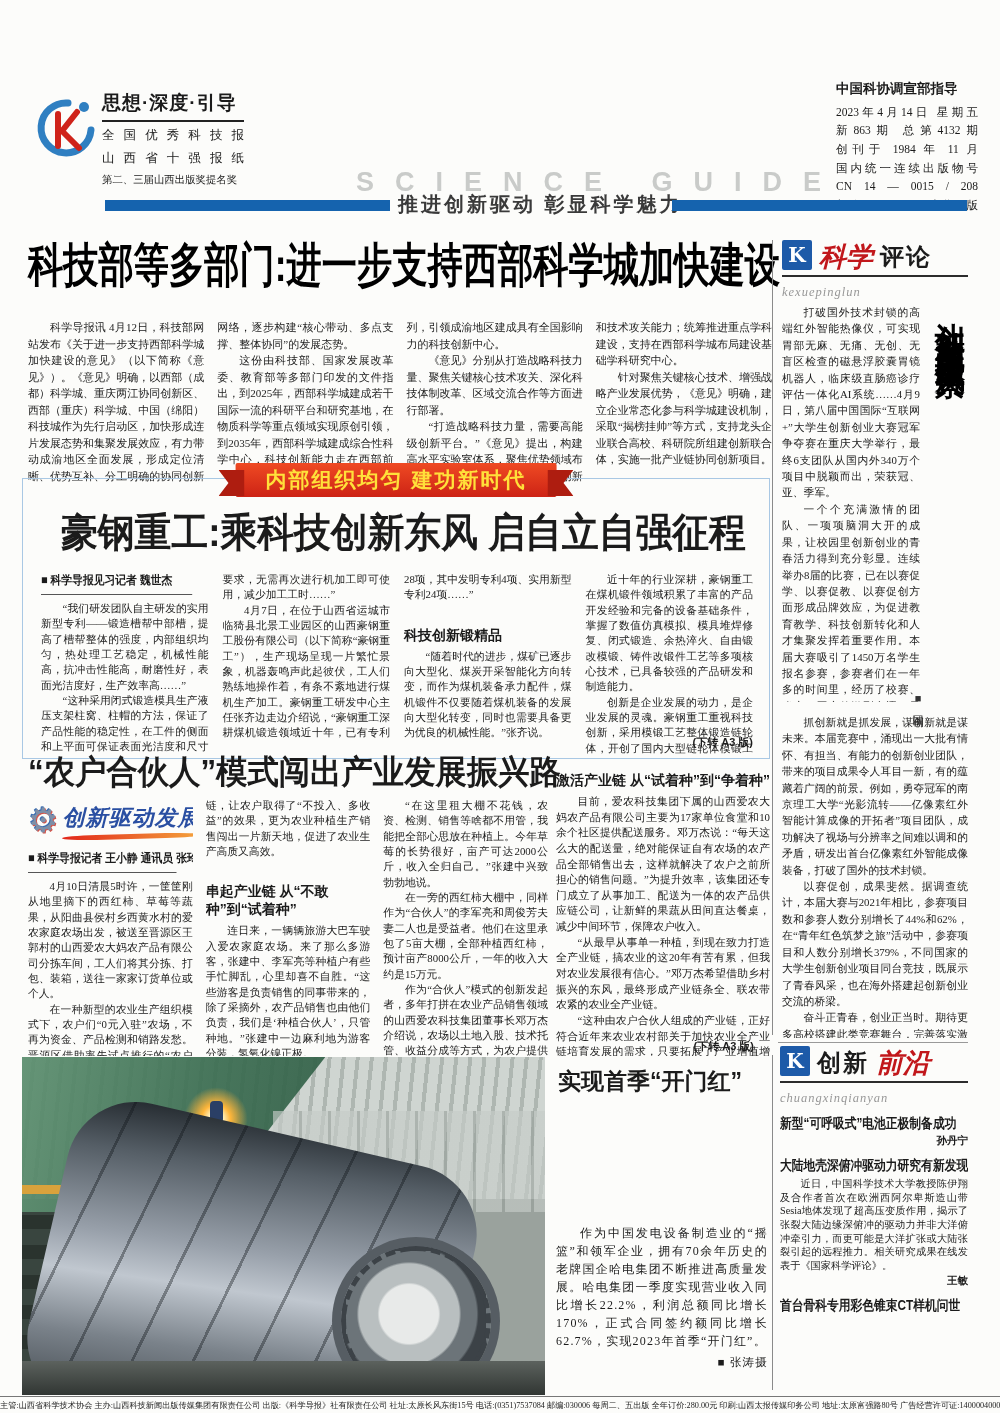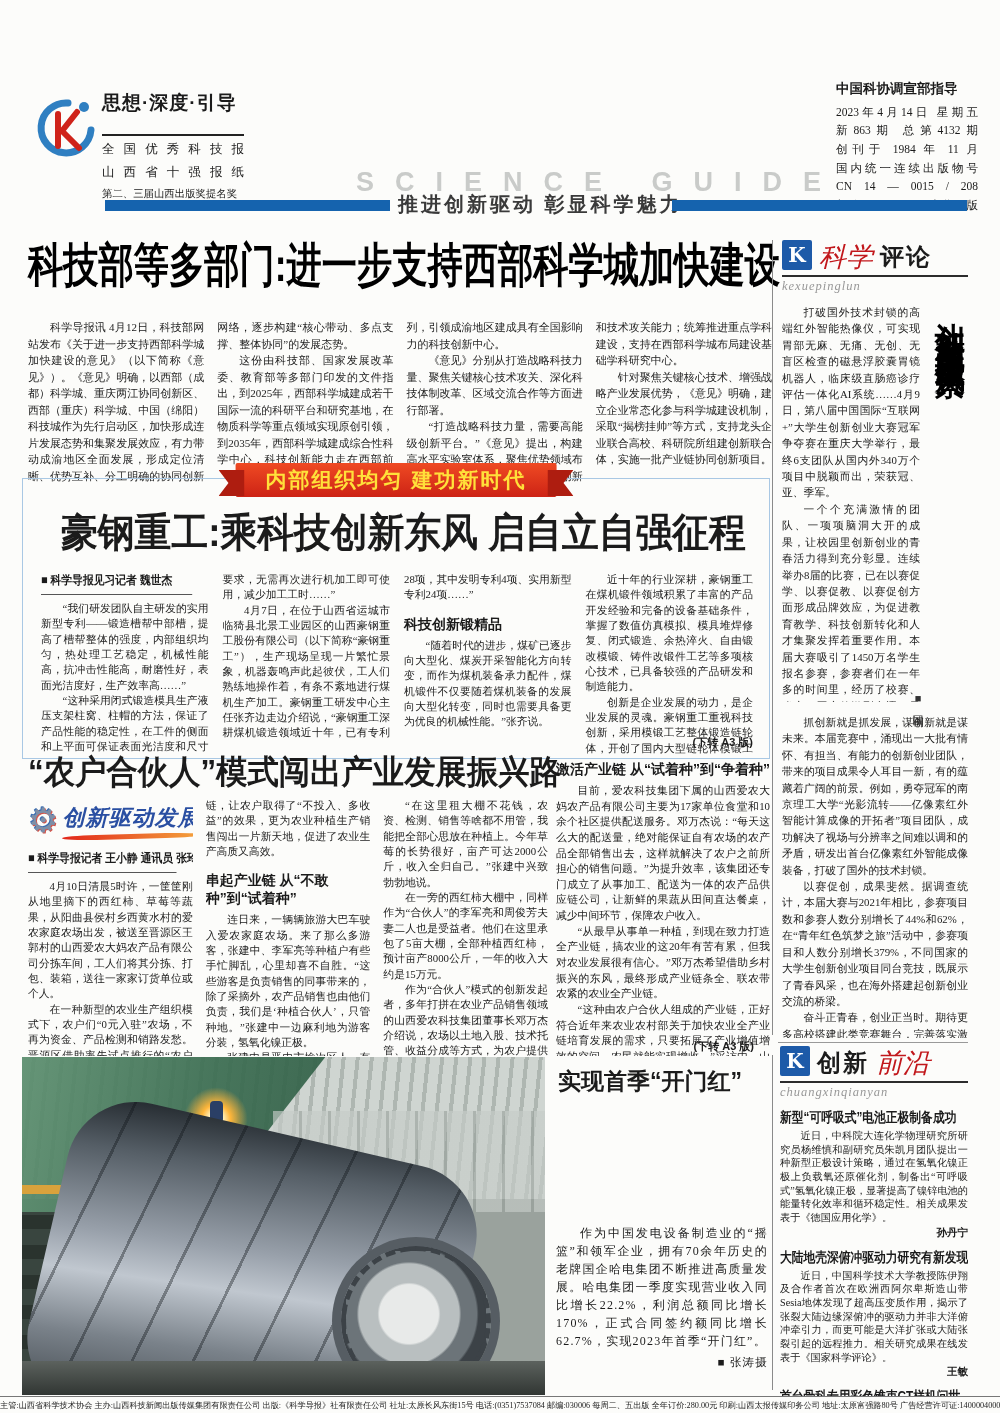--- a/index.html
+++ b/index.html
@@ -7,21 +7,21 @@
   .page { position:relative; width:1000px; height:1413px; margin:0 auto;
           background:#fcfcfa; overflow:hidden; color:#1b1b1b;
           font-family:"Liberation Serif", serif; }
   .abs { position:absolute; }
   p { text-indent:2em; text-align:justify; }
 
   
   .brand-logo { left:36px; top:98px; width:60px; height:60px; }
   .brand-text { left:102px; top:90px; width:142px; }
   .brand-tagline { font:700 19px "Liberation Sans",sans-serif; letter-spacing:1px;
-                   border-bottom:2px solid #222; padding-bottom:18px; white-space:nowrap; }
+                   border-bottom:2px solid #222; padding-bottom:4px; white-space:nowrap; }
   .brand-honor { margin-top:4px; font-size:12.5px; line-height:1.5;
                  text-align:justify; text-align-last:justify; }
   .brand-honor.small { font-size:10.4px; white-space:nowrap; text-align-last:left; }
   .masthead-title { left:268px; top:22px; width:580px; text-align:center;
                     font-family:"DejaVu Serif",serif; font-style:italic; font-weight:700;
                     font-size:116px; line-height:1.08; color:#bf1a1d; letter-spacing:8px;
                     white-space:nowrap; text-shadow:2px 2px 0 rgba(191,26,29,.18); }
   .title-en { left:356px; top:167px; font:700 27px "Liberation Sans",sans-serif;
               letter-spacing:21px; color:#c9cbc9; white-space:nowrap; }
   .pub-box { left:836px; top:78px; width:142px; font-size:11.5px; line-height:1.62; }
@@ -40,24 +40,24 @@
                column-count:4; column-gap:13px; column-fill:auto; overflow:hidden;
                font-size:11px; line-height:1.5; }
 
   .vrule { width:1px; background:#8a8a8a; }
 
   
   .sec-header { display:flex; align-items:flex-end; gap:7px;
                 border-bottom:2px solid #2c2c2c; padding-bottom:5px; }
   .kbadge { width:30px; height:30px; background:#1d5aa8; color:#fff; border-radius:2px;
             font:700 20px "DejaVu Serif",serif; display:flex; align-items:center; justify-content:center; }
-  .sec-red { font-family:"DejaVu Serif",serif; font-style:italic; font-weight:400;
+  .sec-red { font-family:"DejaVu Serif",serif; font-style:italic; font-weight:700;
              font-size:27px; color:#c1171b; line-height:1;text-align:center; }
   .sec-black { font:700 24px "Liberation Sans",sans-serif; letter-spacing:2px; line-height:1.1; }
-  .sec-pinyin { font-style:italic; color:#979797; font-size:12.5px; letter-spacing:1px; margin-top:2px; }
+  .sec-pinyin { font-style:italic; color:#979797; font-size:12.5px; letter-spacing:1px; margin-top:8px; }
   .rev-header { left:782px; top:240px; width:186px; }
   .rev-upper { left:782px; top:304px; width:138px; height:398px; overflow:hidden;
                font-size:10.8px; line-height:1.52; }
   .rev-vhead { left:929px; top:298px; height:400px; writing-mode:vertical-rl;
                font:700 30px "Liberation Sans",sans-serif; letter-spacing:4px; color:#000; }
   .rev-byline { left:910px; top:692px; writing-mode:vertical-rl; font-size:11px; color:#333; }
   .rev-lower { left:782px; top:714px; width:186px; height:324px; overflow:hidden;
                font-size:10.8px; line-height:1.52; }
   .hr-right { left:778px; top:1042px; width:190px; height:1px; background:#999; }
 
@@ -72,21 +72,21 @@
             background:#ae1d10; z-index:-1; }
   .ribbon:before { left:-17px; clip-path:polygon(0 0,100% 0,100% 100%,0 100%,38% 50%); }
   .ribbon:after { right:-17px; clip-path:polygon(0 0,100% 0,62% 50%,100% 100%,0 100%); }
   .hg-headline { margin-left:20px; font:700 40px "Liberation Sans",sans-serif; white-space:nowrap;
                  transform:scaleX(.92); transform-origin:left; }
   .hg-body { margin-top:12px; height:186px; column-count:4; column-gap:14px; column-fill:auto;
              overflow:hidden; font-size:10.8px; line-height:1.42; position:static; }
   .col-byline { font:700 12px "Liberation Sans",sans-serif; white-space:nowrap;
                 transform:scaleX(.9); transform-origin:left;
                 border-bottom:1px solid #555; padding-bottom:5px; margin-bottom:6px; }
-  .sub-head { font:700 14px "Liberation Sans",sans-serif; margin:13px 0 4px; text-indent:0; white-space:nowrap; }
+  .sub-head { font:700 14px "Liberation Sans",sans-serif; margin:24px 0 4px; text-indent:0; white-space:nowrap; }
   .jump { position:absolute; right:16px; bottom:8px; font:700 11px "Liberation Sans",sans-serif;text-align:center; }
 
   
   .farm-headline { left:28px; top:750px; width:528px; font:700 33px "Liberation Sans",sans-serif;
                    white-space:nowrap; transform:scaleX(.95); transform-origin:left; }
   .farm-left { left:28px; top:798px; width:520px; height:258px; display:flex; gap:13px; overflow:hidden; }
   .farm-col { flex:1; overflow:hidden; font-size:10.8px; line-height:1.42; }
   .farm-logo { display:flex; align-items:center; gap:4px; height:46px; margin-bottom:6px; }
   .gear-icon { font-size:34px; line-height:1; color:#7d8fa8;
                text-shadow:1px 1px 0 #d2544a, -1px -1px 0 #3b6db0; }
@@ -291,21 +291,20 @@
   <div class="abs frontier">
     <div class="sec-header">
       <div class="kbadge">K</div>
       <span class="sec-black">创新</span>
       <span class="sec-red">前沿</span>
     </div>
     <div class="sec-pinyin">chuangxinqianyan</div>
 
     <div>
       <div class="fr-item-title">新型“可呼吸式”电池正极制备成功</div>
-      <p class="fr-item-body">近日，中科院大连化学物理研究所研究员杨维慎和副研究员朱凯月团队提出一种新型正极设计策略，通过在氢氧化镍正极上负载氧还原催化剂，制备出“可呼吸式”氢氧化镍正极，显著提高了镍锌电池的能量转化效率和循环稳定性。相关成果发表于《德国应用化学》。</p>
       <div class="fr-item-author">孙丹宁</div>
     </div>
     <div>
       <div class="fr-item-title">大陆地壳深俯冲驱动力研究有新发现</div>
       <p class="fr-item-body">近日，中国科学技术大学教授陈伊翔及合作者首次在欧洲西阿尔卑斯造山带Sesia地体发现了超高压变质作用，揭示了张裂大陆边缘深俯冲的驱动力并非大洋俯冲牵引力，而更可能是大洋扩张或大陆张裂引起的远程推力。相关研究成果在线发表于《国家科学评论》。</p>
       <div class="fr-item-author">王敏</div>
     </div>
     <div>
       <div class="fr-item-title">首台骨科专用彩色锥束CT样机问世</div>
 

